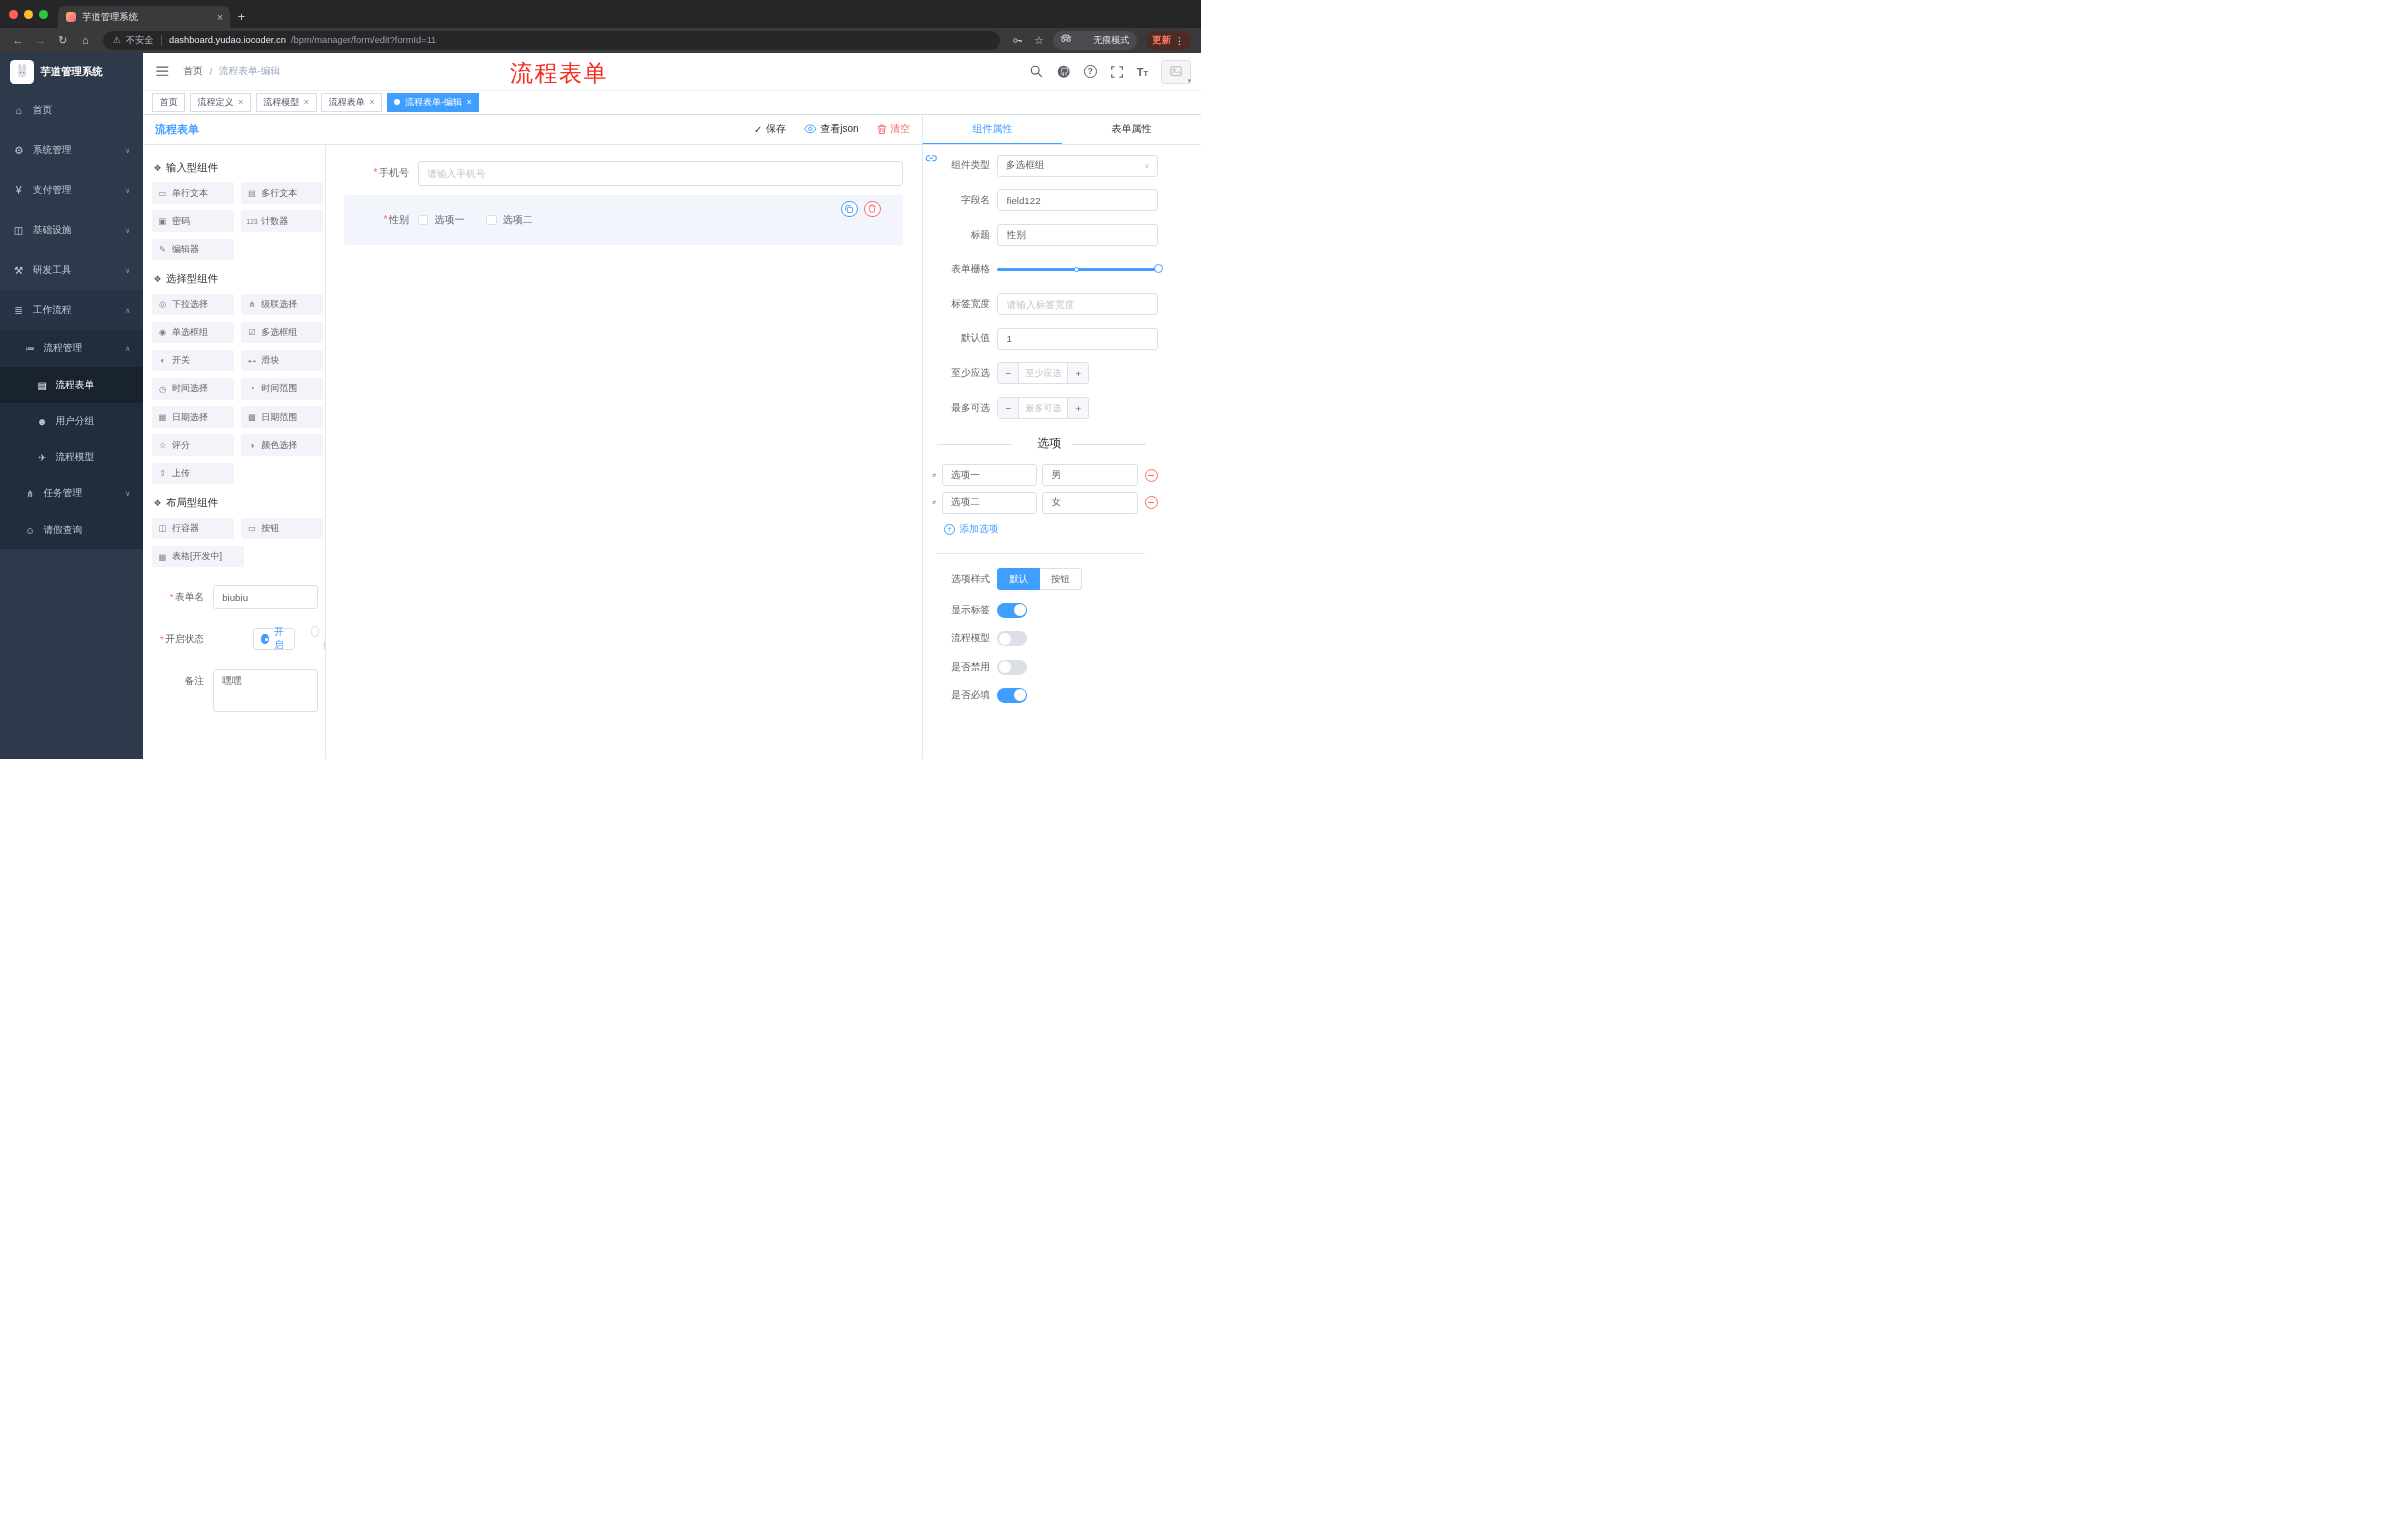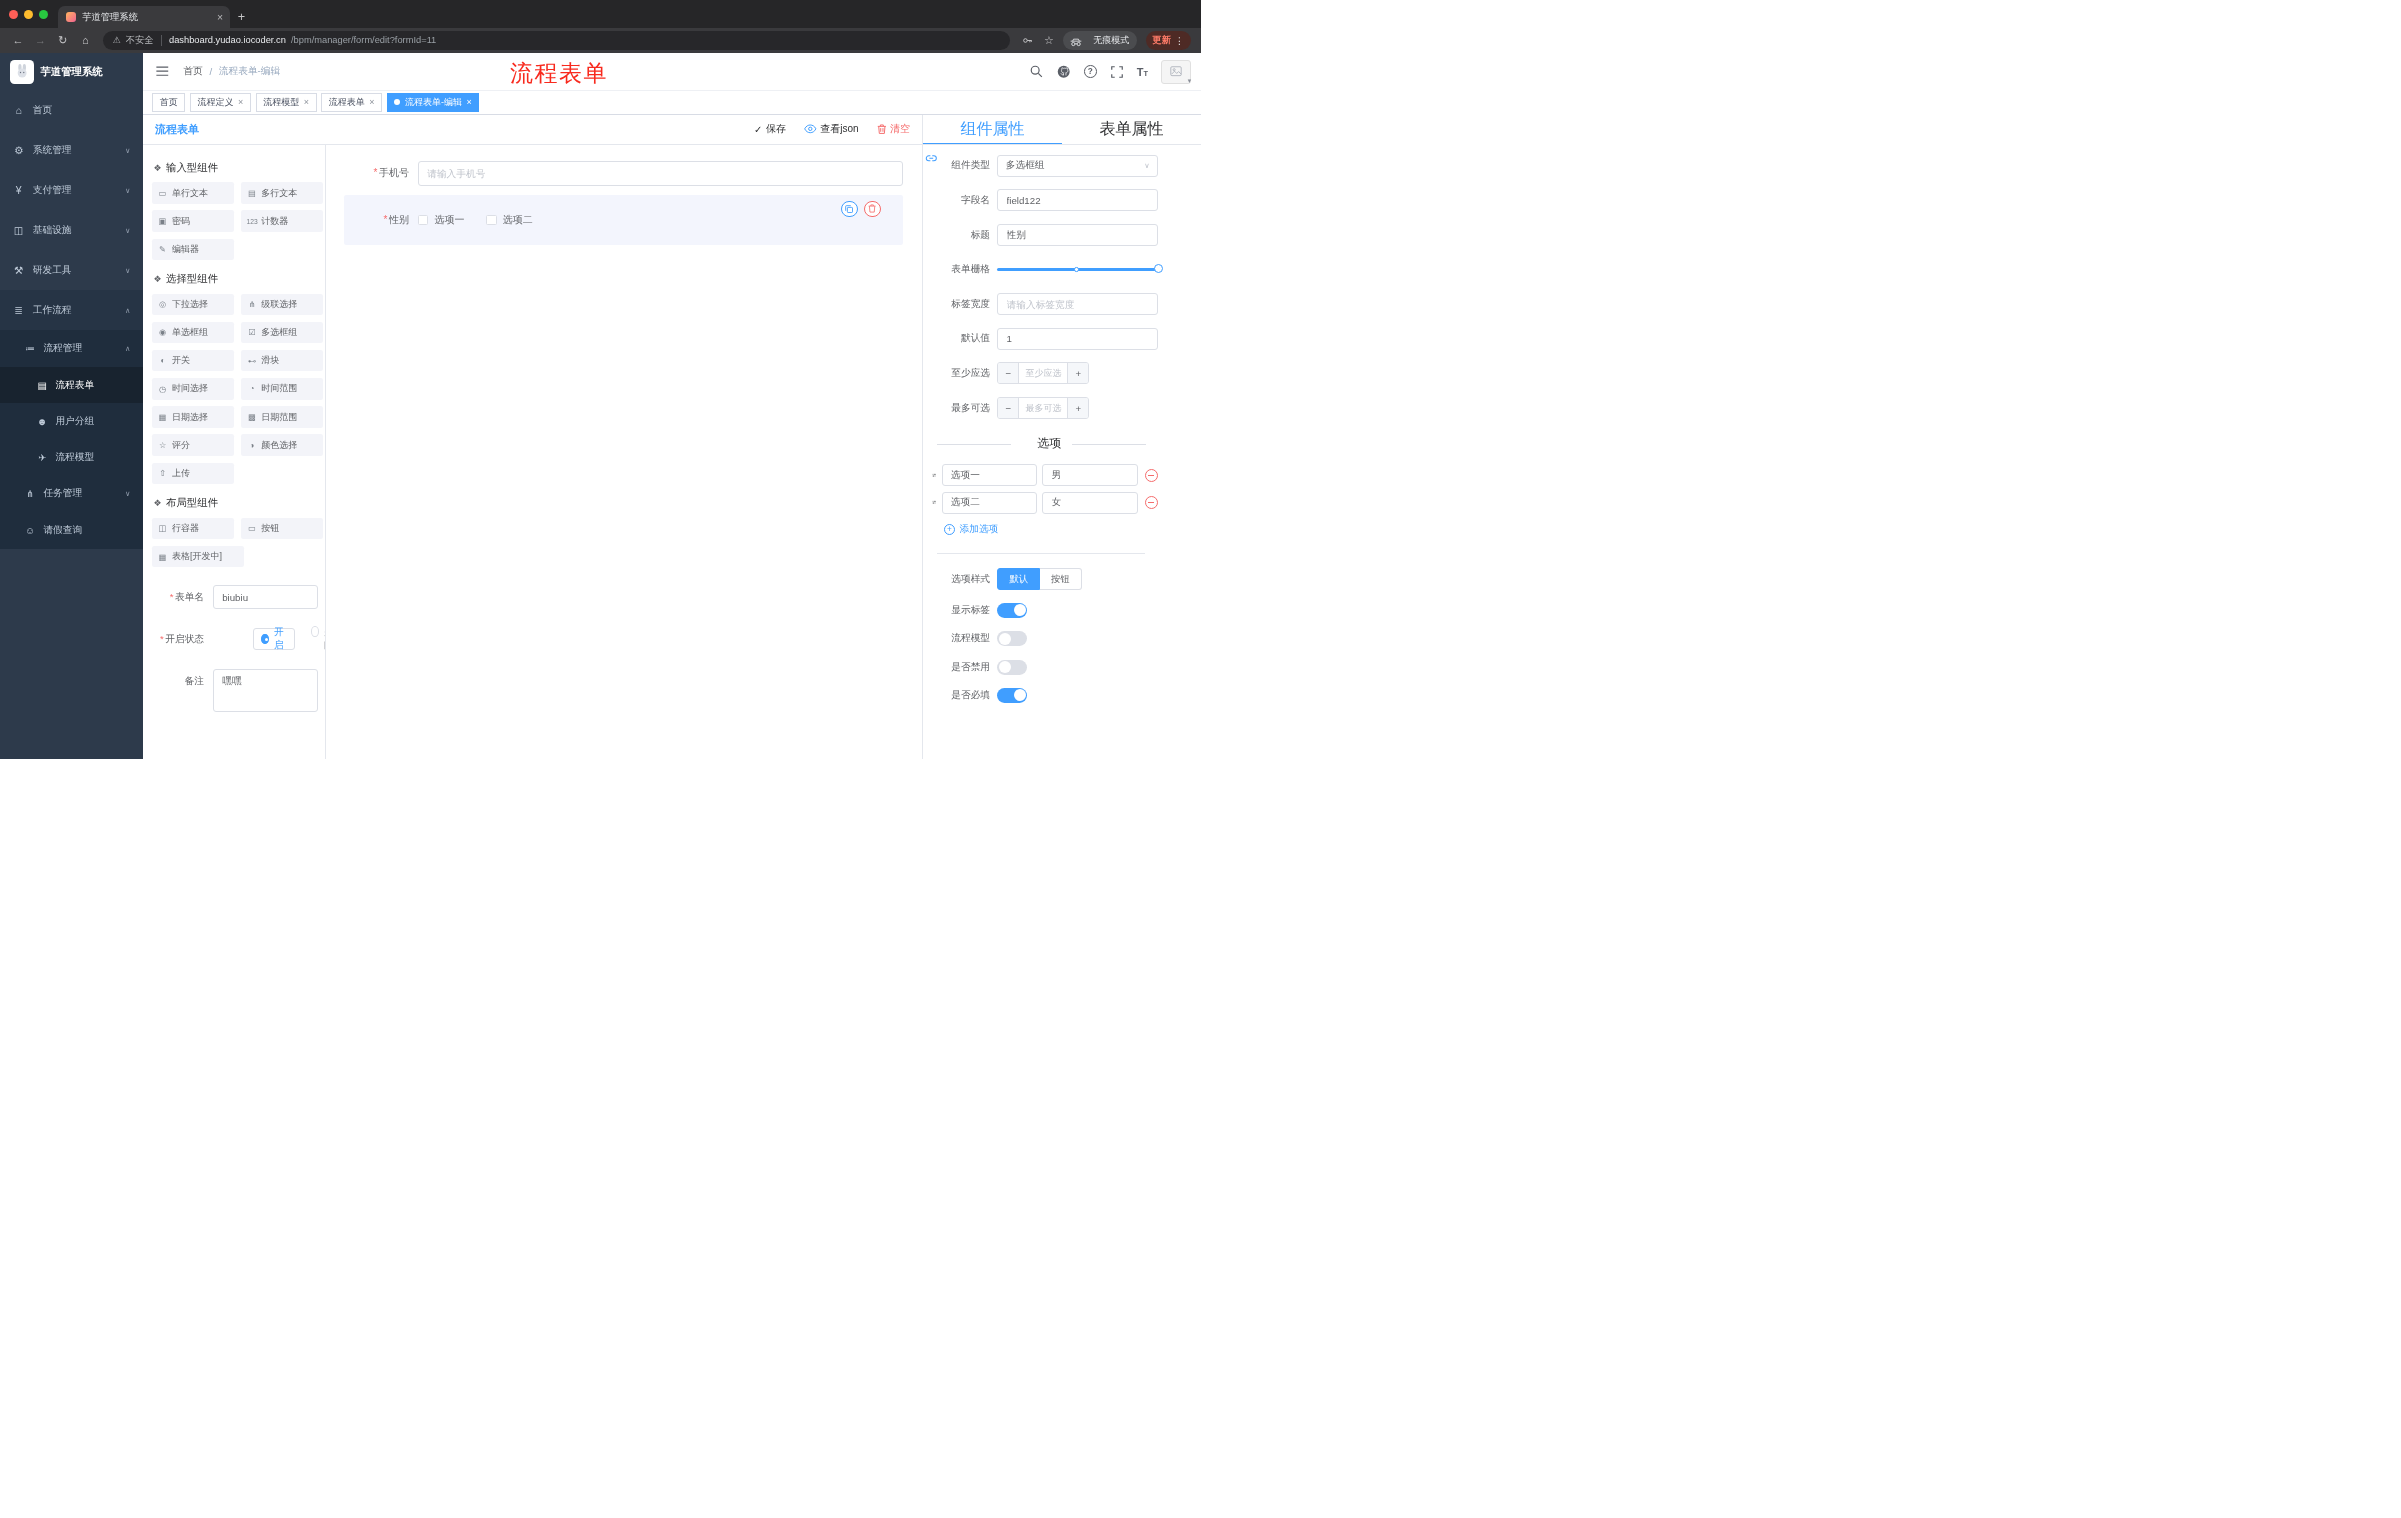--- a/index.html
+++ b/index.html
@@ -27,21 +27,21 @@
   .navbtn.dim { color:#77787a; }
   .addr { flex:1; height:19.3px; margin:0 6px; background:#27272a; border-radius:9.7px;
     display:flex; align-items:center; padding:0 9px; color:#dadce0; font-size:9.3px; gap:5.2px; }
   .addr .warn { color:#b9bbbe; font-size:9px; }
   .addr .sec { color:#b9bbbe; }
   .addr .vr { width:0.7px; height:10.4px; background:#55565a; margin:0 2.2px; }
   .addr .host { color:#e8eaed; }
   .addr .path { color:#9aa0a6; }
   .rt-icons { display:flex; align-items:center; gap:9px; padding:0 3px; }
   .rt-icons .gi { color:#c6c6c8; font-size:11px; }
-  .incog { display:flex; align-items:flex-end; gap:11px; background:#4b4c4f; border-radius:9.7px;
+  .incog { display:flex; align-items:flex-start; gap:21px; background:#4b4c4f; border-radius:9.7px;
     padding:3px 7.4px; color:#e8eaed; font-size:9px; }
   .update { display:flex; align-items:center; gap:3.7px; background:#4e2a25; border-radius:9.7px;
     padding:3px 6.7px; color:#ff7b68; font-size:9.3px; font-weight:bold; }
   .update .dots { color:#e8eaed; font-weight:normal; }
 
   
   .app { position:absolute; top:53px; left:0; right:0; bottom:0; display:flex; }
   .sidebar { width:143px; flex-shrink:0; background:#2d3a4b; color:#bfcbd9; font-size:9.7px; overflow:hidden; }
   .logo-row { height:37px; display:flex; align-items:center; gap:6.7px; padding:0 9.7px; color:#fff;
     font-size:10.4px; font-weight:bold; }
@@ -135,21 +135,21 @@
   .wtools { position:absolute; top:6px; right:22px; display:flex; gap:6.7px; }
   .wbtn { width:16.3px; height:16.3px; border-radius:50%; background:#fff; display:flex; align-items:center;
     justify-content:center; cursor:pointer; }
   .wbtn.copy { border:0.7px solid #409eff; color:#409eff; }
   .wbtn.del { border:0.7px solid #f56c6c; color:#f56c6c; }
 
   
   .props { width:279px; flex-shrink:0; border-left:0.7px solid #e4e7ed; display:flex;
     flex-direction:column; position:relative; background:#fff; }
   .ptabs { height:30px; display:flex; border-bottom:0.7px solid #e4e7ed; flex-shrink:0; }
-  .ptab { flex:1; display:flex; align-items:center; justify-content:center; font-size:16px;
+  .ptab { flex:1; display:flex; align-items:center; justify-content:center; font-size:10px;
     color:#303133; position:relative; cursor:pointer; }
   .ptab.active { color:#409eff; }
   .ptab.active::after { content:''; position:absolute; bottom:-0.7px; left:0; right:0; height:1.5px; background:#409eff; }
   .linkic { position:absolute; left:1.5px; top:37px; }
   .pbody { flex:1; padding:10.4px 0 0 9px; overflow:hidden; }
   .prow { display:flex; align-items:center; margin-bottom:12.6px; padding-right:43px; }
   .plabel { width:58px; text-align:right; margin-right:7.4px; font-size:9.7px; color:#606266; flex-shrink:0; }
   .prow .ipt { height:22px; }
   .sel { height:22px; border:0.7px solid #dcdfe6; border-radius:3px; display:flex; align-items:center;
     padding:0 7.4px; font-size:9.7px; color:#606266; width:100%; cursor:pointer; }

